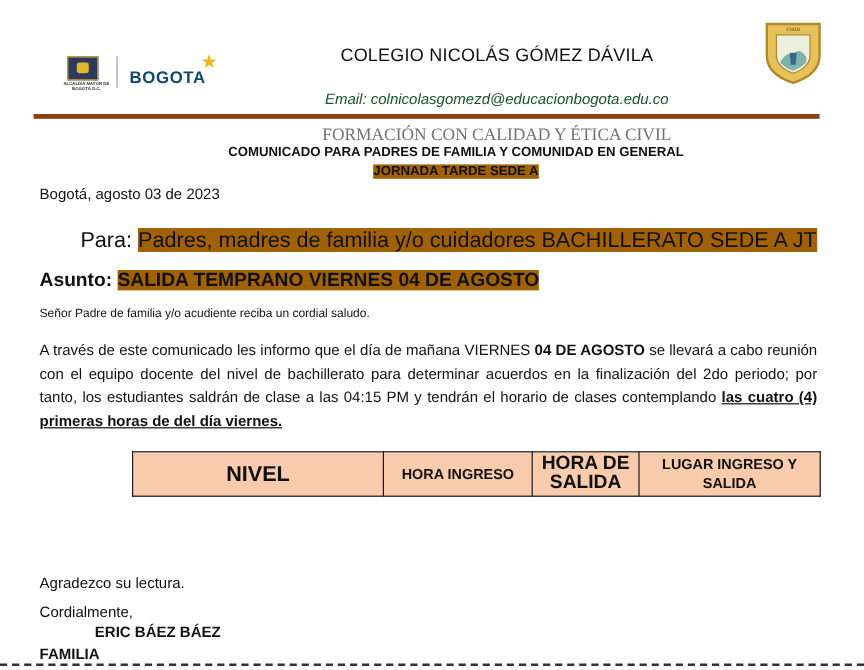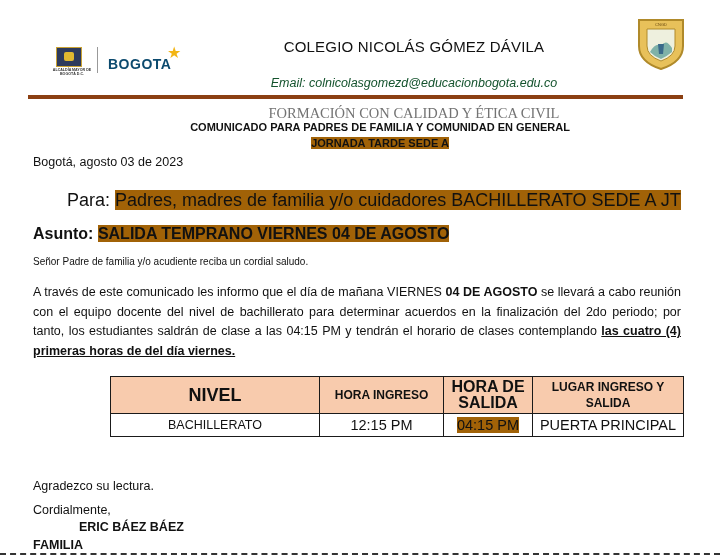--- a/index.html
+++ b/index.html
@@ -154,26 +154,20 @@
     <th class="th-ingreso">HORA INGRESO</th>
     <th class="th-salida">
       <span>HORA DE</span><br>
       <span>SALIDA</span>
     </th>
     <th class="th-lugar">
       <span>LUGAR INGRESO Y</span><br>
       <span>SALIDA</span>
     </th>
   </tr>
-  <tr>
-    <td class="td-nivel">BACHILLERATO</td>
-    <td class="td-big">12:15 PM</td>
-    <td class="td-big"><span class="hl">04:15 PM</span></td>
-    <td class="td-big">PUERTA PRINCIPAL</td>
-  </tr>
 </tbody>
   </table>
 
 <div class="abs thanks">Agradezco su lectura.</div>
 <div class="abs cordial">Cordialmente,</div>
 <div class="abs signer">ERIC BÁEZ BÁEZ</div>
 <div class="abs role">FAMILIA</div>
 <div class="abs dashed"></div>
 
 </body></html>

